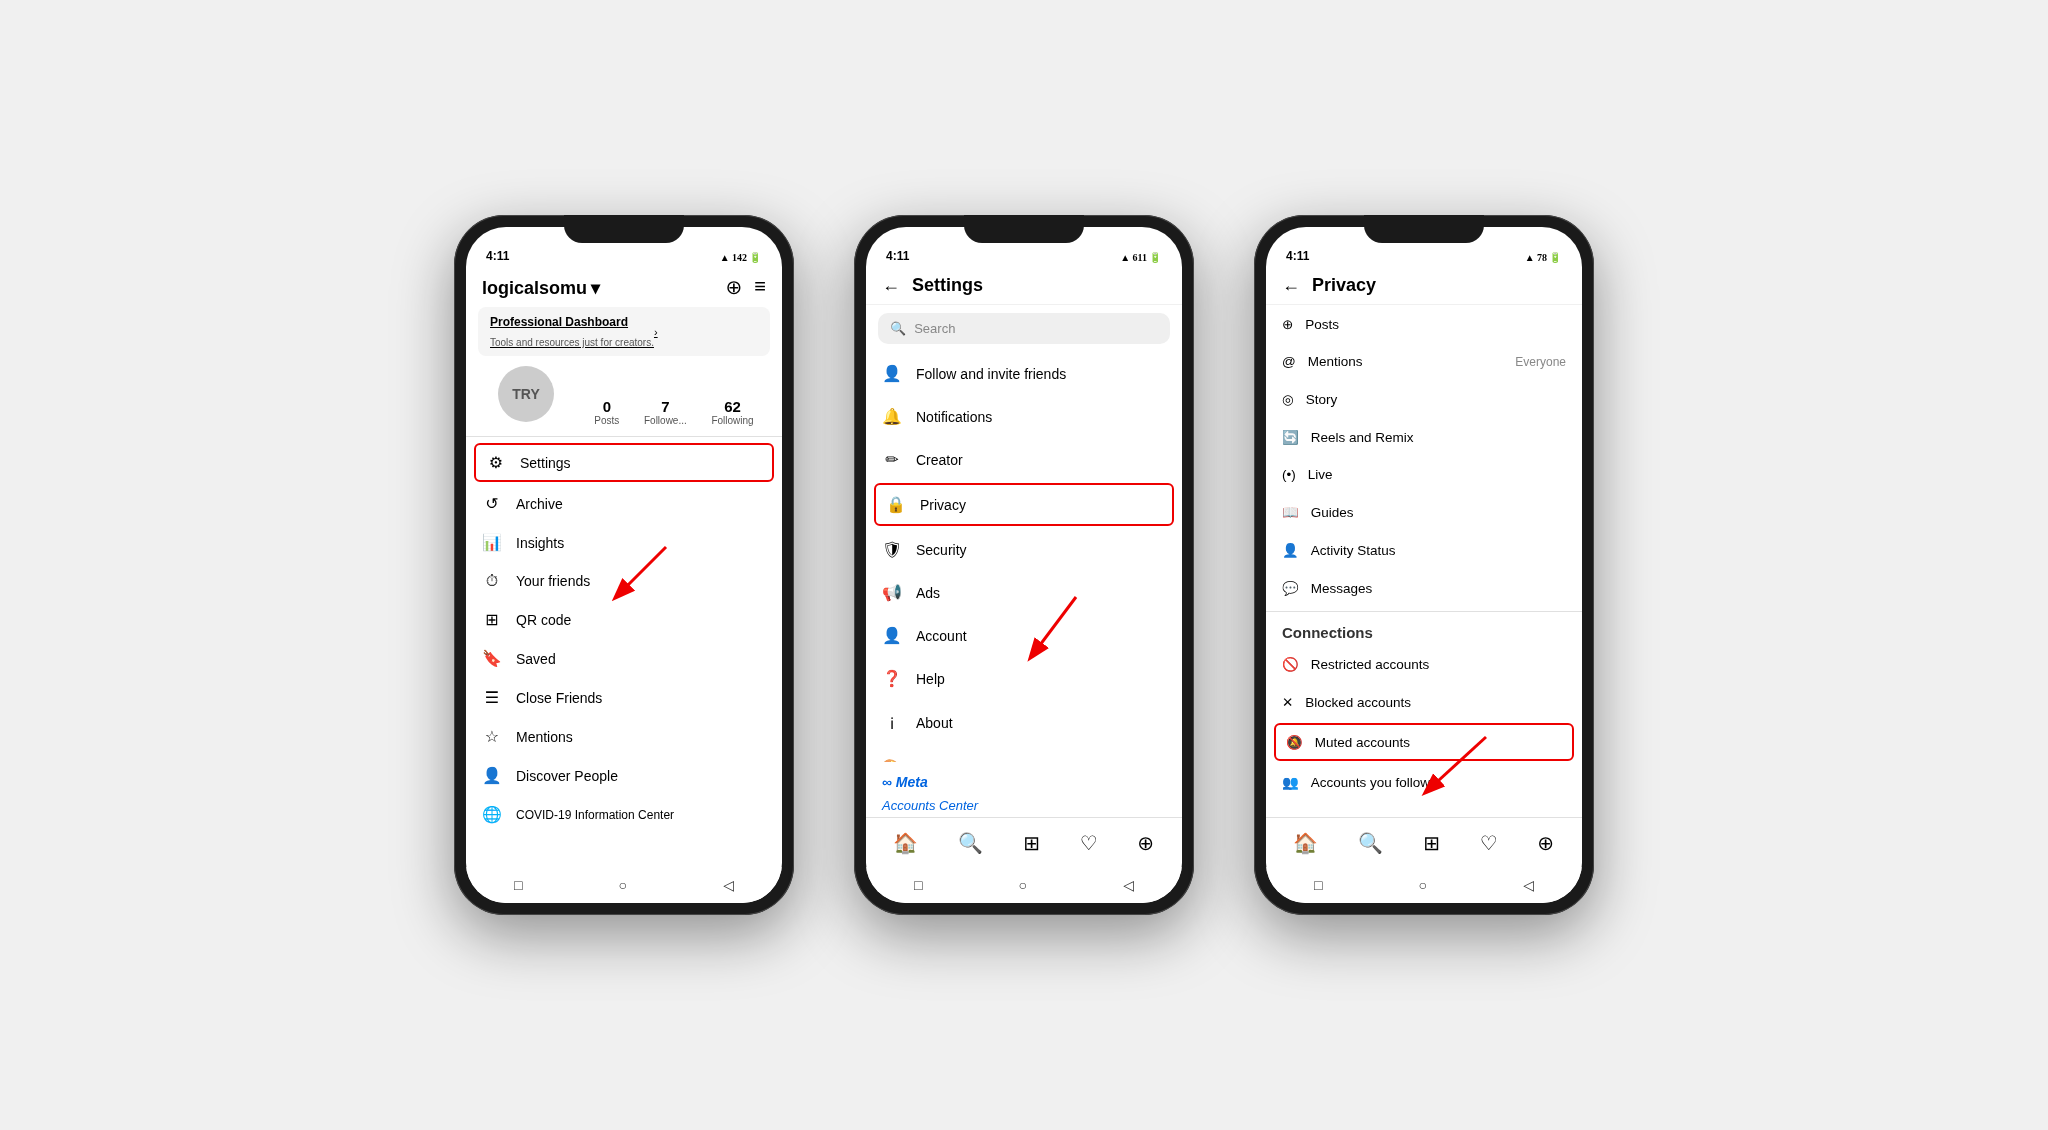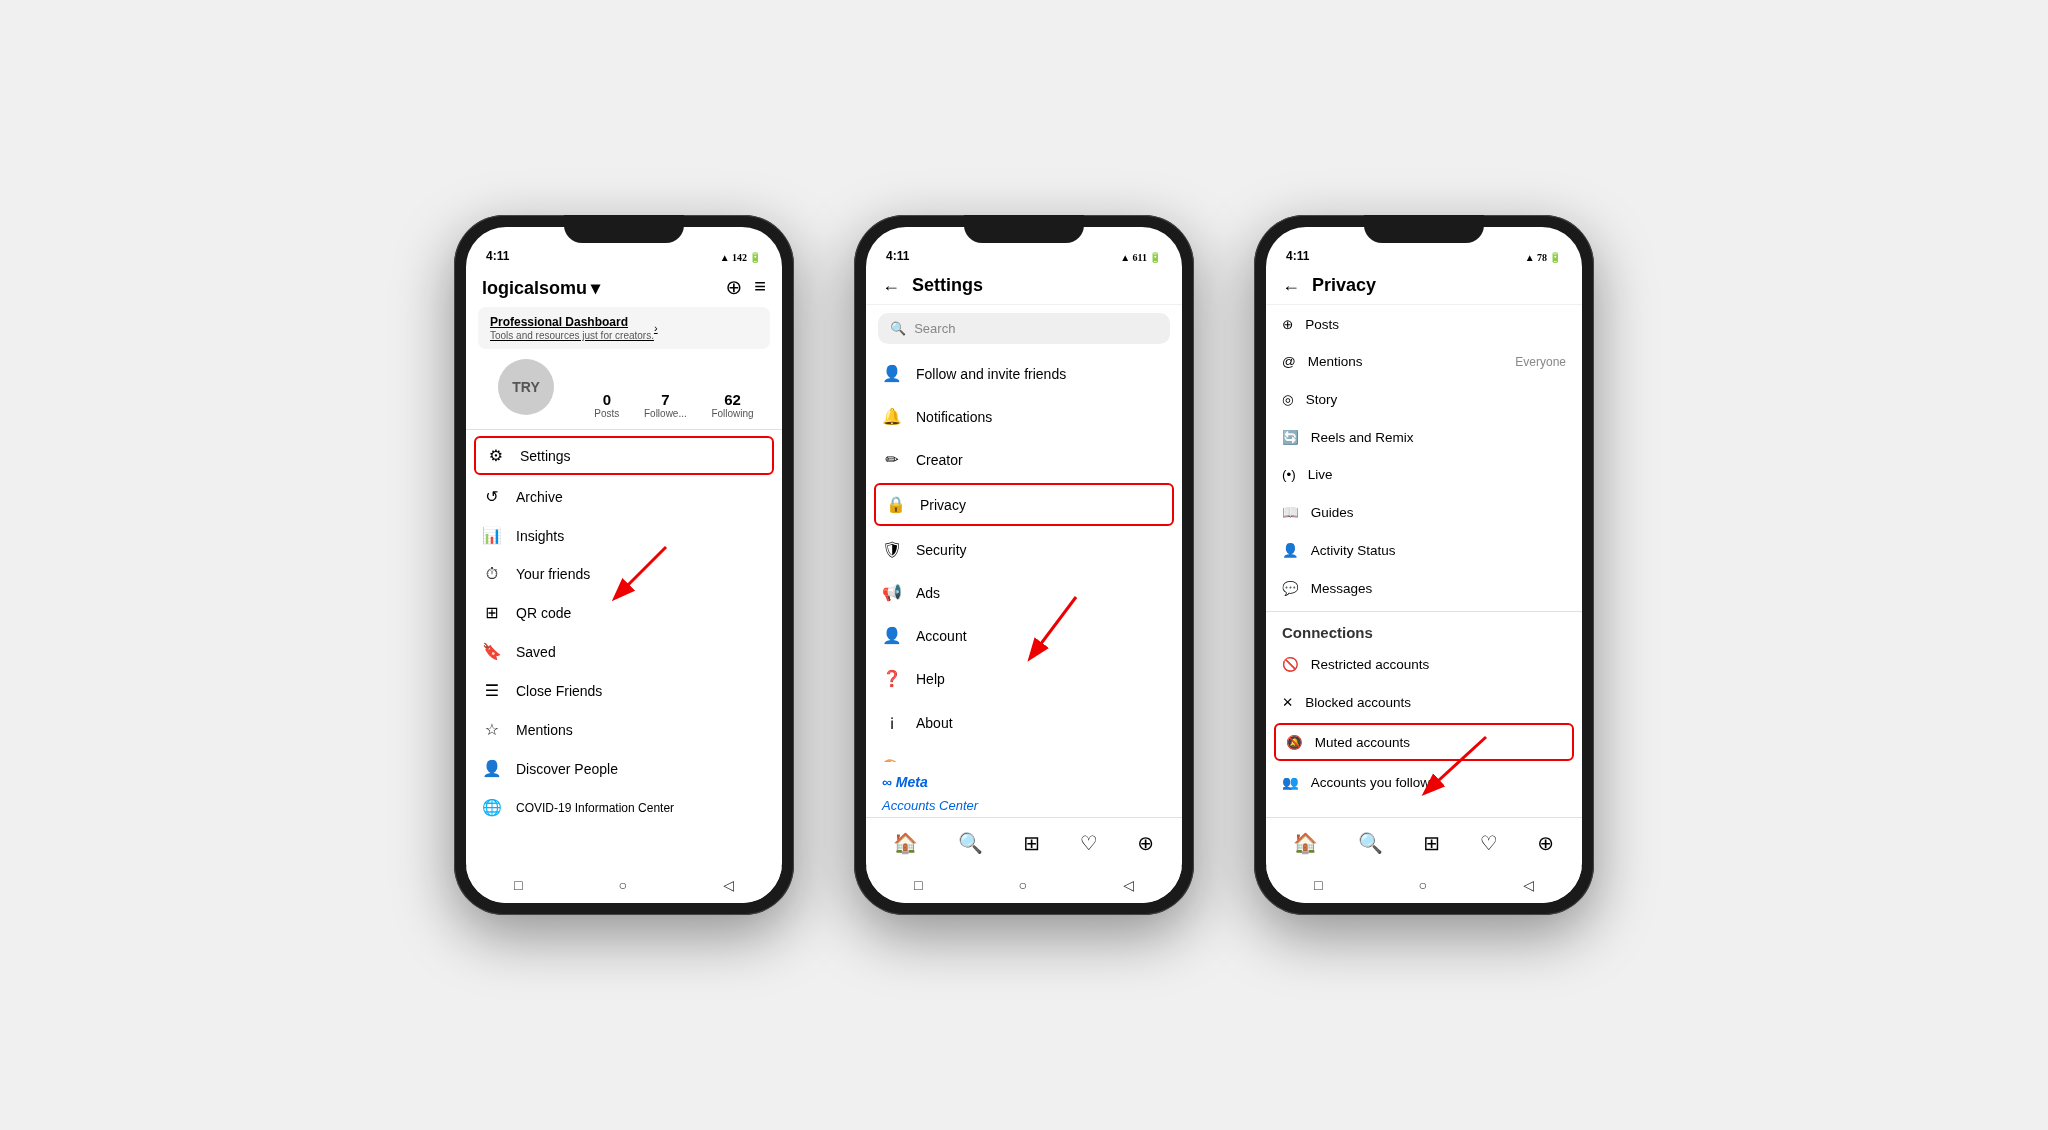--- a/index.html
+++ b/index.html
@@ -89,21 +89,21 @@
       margin: 4px 12px;
       background: #f5f5f5;
       border-radius: 8px;
       padding: 8px 12px;
       display: flex;
       align-items: center;
       font-size: 11px;
       text-decoration: underline;
     }
     .dashboard-title { font-weight: 700; font-size: 12px; }
-    .dashboard-sub { color: #555; font-size: 10px; margin-top: 1px; }
+    .dashboard-sub { color: #555; font-size: 10px; margin-top: 8px; }
 
     .stats-row {
       display: flex;
       justify-content: space-around;
       padding: 8px 16px;
     }
     .stat-item { text-align: center; }
     .stat-num { font-size: 15px; font-weight: 700; }
     .stat-label { font-size: 10px; color: #555; }
 

